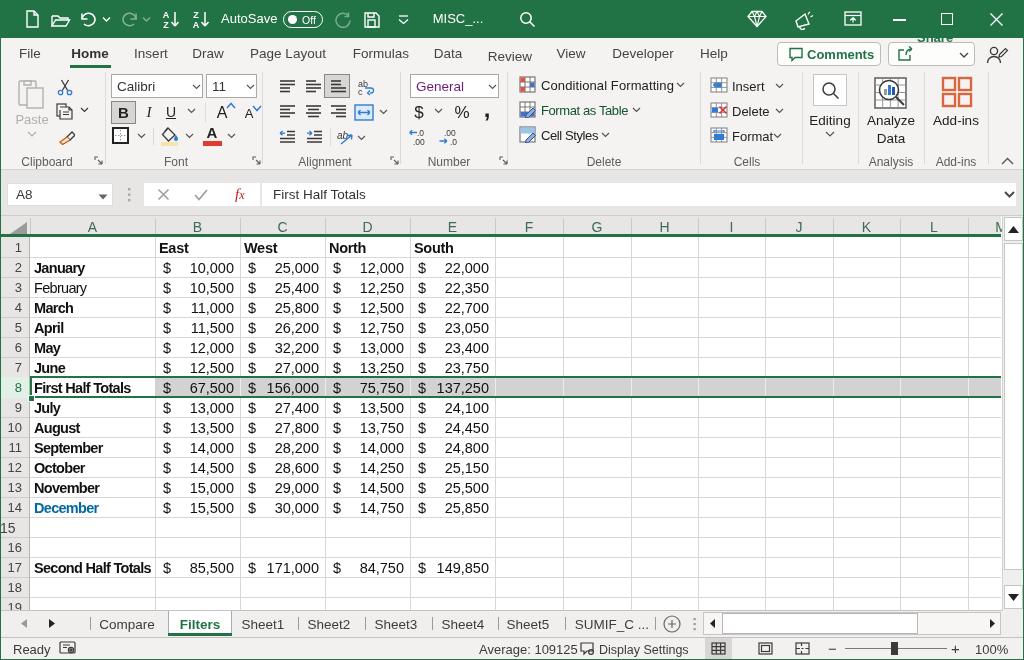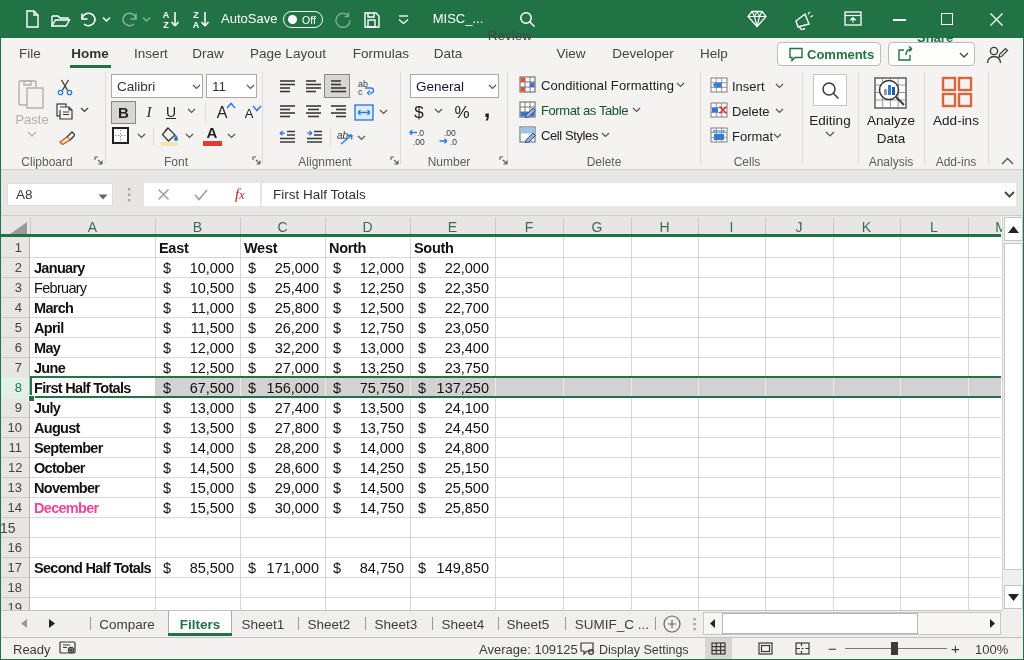--- a/index.html
+++ b/index.html
@@ -86,21 +86,21 @@
     <path d="M1.5 1.5 l12 12 M13.5 1.5 l-12 12" stroke="#ffffff" stroke-width="1.4"></path>
   </svg>
 <div class="ab" style="left:0;top:38px;width:1024px;height:30px;background:#f4f3f2"></div>
 <div class="ab" style="left:-30px;top:45px;width:120px;text-align:center;font-size:13.5px;line-height:17px;color:#444;">File</div>
 <div class="ab" style="left:30px;top:45px;width:120px;text-align:center;font-size:13.5px;line-height:17px;color:#333;font-weight:600;">Home</div>
 <div class="ab" style="left:91px;top:45px;width:120px;text-align:center;font-size:13.5px;line-height:17px;color:#444;">Insert</div>
 <div class="ab" style="left:148px;top:45px;width:120px;text-align:center;font-size:13.5px;line-height:17px;color:#444;">Draw</div>
 <div class="ab" style="left:228px;top:45px;width:120px;text-align:center;font-size:13.5px;line-height:17px;color:#444;">Page Layout</div>
 <div class="ab" style="left:321px;top:45px;width:120px;text-align:center;font-size:13.5px;line-height:17px;color:#444;">Formulas</div>
 <div class="ab" style="left:388px;top:45px;width:120px;text-align:center;font-size:13.5px;line-height:17px;color:#444;">Data</div>
-<div class="ab" style="left:450px;top:27px;width:120px;text-align:center;font-size:13.5px;line-height:17px;color:#444;">Review</div>
+<div class="ab" style="left:450px;top:48px;width:120px;text-align:center;font-size:13.5px;line-height:17px;color:#444;">Review</div>
 <div class="ab" style="left:511px;top:45px;width:120px;text-align:center;font-size:13.5px;line-height:17px;color:#444;">View</div>
 <div class="ab" style="left:583px;top:45px;width:120px;text-align:center;font-size:13.5px;line-height:17px;color:#444;">Developer</div>
 <div class="ab" style="left:654px;top:45px;width:120px;text-align:center;font-size:13.5px;line-height:17px;color:#444;">Help</div>
 <div class="ab" style="left:70px;top:65px;width:41px;height:3px;background:#217346"></div>
 <div class="ab" style="left:777px;top:42px;width:104px;height:24px;border:1px solid #bdbbb9;border-radius:4px;background:#fdfdfc"></div>
 <svg class="ab" style="left:788px;top:47px;" width="16" height="15" viewBox="0 0 16 15">
     <path d="M2 1.5 h12 v9 h-7 l-3 3 v-3 h-2 z" fill="none" stroke="#217346" stroke-width="1.4"></path>
   </svg>
 <div class="ab" style="left:807px;top:46px;width:72px;font-size:13px;line-height:17px;color:#217346;font-weight:bold">Comments</div>
 <div class="ab" style="left:888px;top:42px;width:87px;height:24px;border:1px solid #bdbbb9;border-radius:4px;background:#fdfdfc"></div>
@@ -327,21 +327,21 @@
 <svg class="ab" style="left:337px;top:128px;" width="18" height="18" viewBox="0 0 18 18">
     <g>
       <text x="0" y="11" font-size="10" font-style="italic" fill="#3b3a39" font-family="Liberation Sans">ab</text>
       <path d="M4 16 l11-9 M15 7 l-4.5 0.5 M15 7 l-0.5 4.5" stroke="#2e7cd6" stroke-width="1.4" fill="none"></path>
     </g>
   </svg>
 <svg class="ab" style="left:357px;top:135px;" width="9" height="6" viewBox="0 0 9 6">
     <path d="M1 1 l3.5 3.5 l3.5-3.5" fill="none" stroke="#555" stroke-width="1.2"></path>
   </svg>
 <div class="ab" style="left:410px;top:74px;width:89px;height:24px;background:#fff;border:1px solid #a9a8a7"></div>
-<div class="ab" style="left:416px;top:78px;width:60px;font-size:13.5px;line-height:17px;color:#0f172a">General</div>
+<div class="ab" style="left:416px;top:78px;width:60px;font-size:13.5px;line-height:17px;color:#701a75">General</div>
 <svg class="ab" style="left:488px;top:84px;" width="9" height="6" viewBox="0 0 9 6">
     <path d="M1 1 l3.5 3.5 l3.5-3.5" fill="none" stroke="#555" stroke-width="1.2"></path>
   </svg>
 <div class="ab" style="left:412px;top:101px;width:14px;font-size:17px;color:#222;line-height:23px;text-align:center">$</div>
 <svg class="ab" style="left:434px;top:108px;" width="9" height="6" viewBox="0 0 9 6">
     <path d="M1 1 l3.5 3.5 l3.5-3.5" fill="none" stroke="#555" stroke-width="1.2"></path>
   </svg>
 <div class="ab" style="left:452px;top:101px;width:20px;font-size:17px;color:#222;line-height:23px;text-align:center">%</div>
 <div class="ab" style="left:478px;top:94px;width:18px;font-size:24px;font-weight:bold;color:#222;line-height:30px;text-align:center">,</div>
 <svg class="ab" style="left:408px;top:128px;" width="22" height="18" viewBox="0 0 22 18">
@@ -513,21 +513,21 @@
 <div class="ab" style="left:0;top:239px;width:22px;height:18px;text-align:right;font-size:13px;line-height:18px;color:#444">1</div>
 <div class="ab" style="left:0;top:259px;width:22px;height:18px;text-align:right;font-size:13px;line-height:18px;color:#444">2</div>
 <div class="ab" style="left:0;top:279px;width:22px;height:18px;text-align:right;font-size:13px;line-height:18px;color:#444">3</div>
 <div class="ab" style="left:0;top:299px;width:22px;height:18px;text-align:right;font-size:13px;line-height:18px;color:#444">4</div>
 <div class="ab" style="left:0;top:319px;width:22px;height:18px;text-align:right;font-size:13px;line-height:18px;color:#444">5</div>
 <div class="ab" style="left:0;top:339px;width:22px;height:18px;text-align:right;font-size:13px;line-height:18px;color:#444">6</div>
 <div class="ab" style="left:0;top:359px;width:22px;height:18px;text-align:right;font-size:13px;line-height:18px;color:#444">7</div>
 <div class="ab" style="left:0;top:399px;width:22px;height:18px;text-align:right;font-size:13px;line-height:18px;color:#444">9</div>
 <div class="ab" style="left:0;top:419px;width:22px;height:18px;text-align:right;font-size:13px;line-height:18px;color:#444">10</div>
 <div class="ab" style="left:0;top:439px;width:22px;height:18px;text-align:right;font-size:13px;line-height:18px;color:#444">11</div>
-<div class="ab" style="left:8px;top:459px;width:22px;height:18px;font-size:13px;line-height:18px;color:#444">12</div>
+<div class="ab" style="left:0;top:459px;width:22px;height:18px;text-align:right;font-size:13px;line-height:18px;color:#444">12</div>
 <div class="ab" style="left:0;top:479px;width:22px;height:18px;text-align:right;font-size:13px;line-height:18px;color:#444">13</div>
 <div class="ab" style="left:0;top:499px;width:22px;height:18px;text-align:right;font-size:13px;line-height:18px;color:#444">14</div>
 <div class="ab" style="left:0;top:519px;width:22px;height:18px;text-align:left;font-size:14px;line-height:18px;color:#444">15</div>
 <div class="ab" style="left:0;top:539px;width:22px;height:18px;text-align:right;font-size:13px;line-height:18px;color:#444">16</div>
 <div class="ab" style="left:0;top:559px;width:22px;height:18px;text-align:right;font-size:13px;line-height:18px;color:#444">17</div>
 <div class="ab" style="left:0;top:579px;width:22px;height:18px;text-align:right;font-size:13px;line-height:18px;color:#444">18</div>
 <div class="ab" style="left:0;top:599px;width:22px;height:18px;text-align:right;font-size:13px;line-height:18px;color:#444">19</div>
 <div class="ab" style="left:0;top:257px;width:30px;height:1px;background:#cfcecd"></div>
 <div class="ab" style="left:0;top:277px;width:30px;height:1px;background:#cfcecd"></div>
 <div class="ab" style="left:0;top:297px;width:30px;height:1px;background:#cfcecd"></div>
@@ -793,21 +793,21 @@
     <span style="float:right">29,000</span>
   </div>
 <div class="ab" style="left:333px;top:479px;width:71px;font-size:14.5px;line-height:18px;color:#111">
     <span style="float:left">$</span>
     <span style="float:right">14,500</span>
   </div>
 <div class="ab" style="left:418px;top:479px;width:71px;font-size:14.5px;line-height:18px;color:#111">
     <span style="float:left">$</span>
     <span style="float:right">25,500</span>
   </div>
-<div class="ab" style="left:34px;top:499px;width:124px;font-size:14.5px;font-weight:bold;line-height:18px;color:#ec4899;white-space:nowrap;letter-spacing:-0.7px">December</div>
+<div class="ab" style="left:34px;top:499px;width:124px;font-size:14.5px;font-weight:bold;line-height:18px;color:#0369a1;white-space:nowrap;letter-spacing:-0.7px">December</div>
 <div class="ab" style="left:163px;top:499px;width:71px;font-size:14.5px;line-height:18px;color:#111">
     <span style="float:left">$</span>
     <span style="float:right">15,500</span>
   </div>
 <div class="ab" style="left:248px;top:499px;width:71px;font-size:14.5px;line-height:18px;color:#111">
     <span style="float:left">$</span>
     <span style="float:right">30,000</span>
   </div>
 <div class="ab" style="left:333px;top:499px;width:71px;font-size:14.5px;line-height:18px;color:#111">
     <span style="float:left">$</span>

